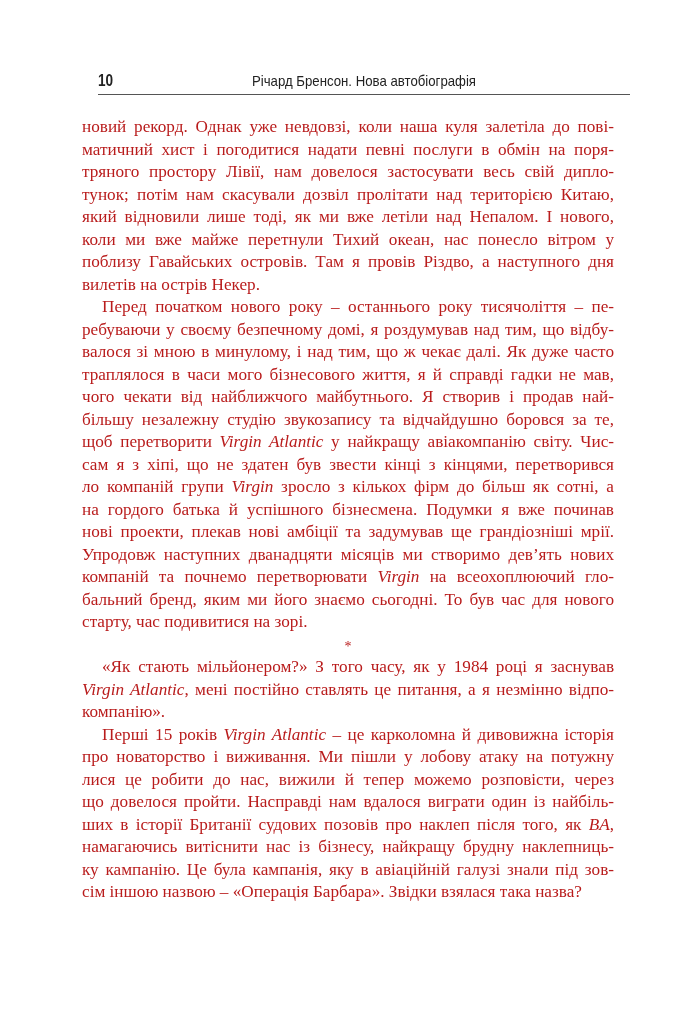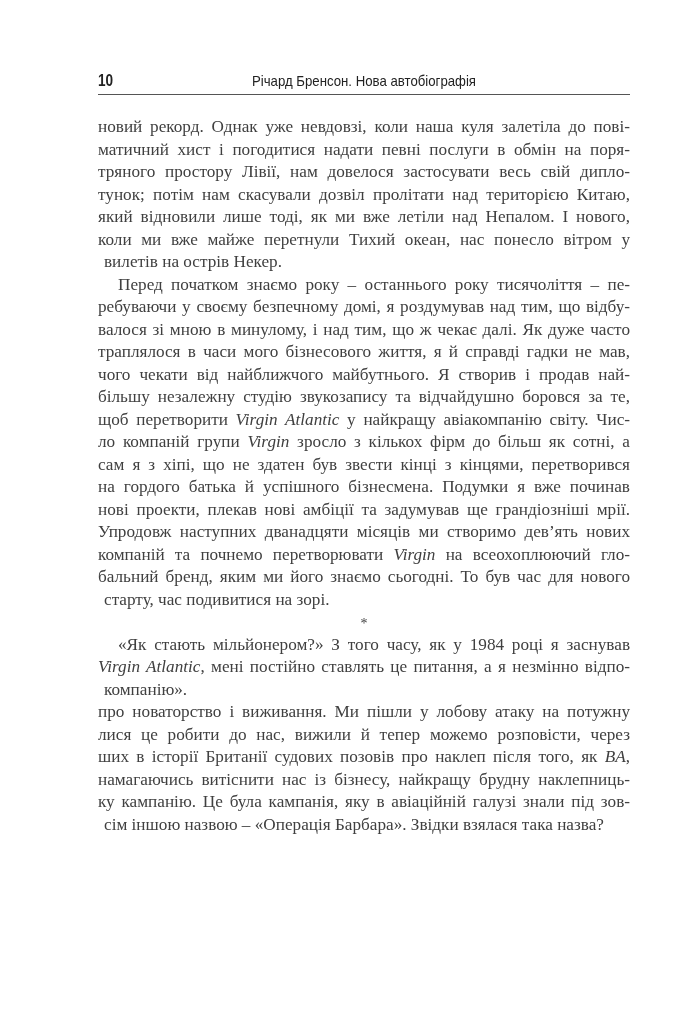--- a/index.html
+++ b/index.html
@@ -7,76 +7,79 @@
   .page { position:absolute; left:0; top:0; width:696px; height:1024px; background:#fff; }
   .running-head {
     position:absolute; left:98px; top:70px; width:532px; height:24px;
     font-family:"Liberation Sans", "DejaVu Sans", sans-serif;
     font-size:15px; color:#222; 
   }
   .running-head .num { position:absolute; left:0; top:2px; font-weight:bold; font-size:16px; transform:scaleX(0.85); transform-origin:left; }
   .running-head .title { position:absolute; left:0; right:0; top:2px; text-align:center; transform:scaleX(0.88); }
   .rule { position:absolute; left:98px; top:94px; width:532px; height:1px; background:#555; }
   .body {
-    position:absolute; left:98px; top:116px; width:532px;
+    position:absolute; left:82px; top:116px; width:532px;
     font-family:"Liberation Serif", "DejaVu Serif", serif;
-    font-size:17.2px; line-height:22.5px; color:#404040;
+    font-size:17.2px; line-height:22.5px; color:#b91c1c;
     text-align:justify; hyphens:manual;
   }
   .body .star { text-align:center; height:22.5px; font-size:14px; line-height:26px; padding-left:0; }
   .body i { font-style:italic;margin-top:32px; }
   .line { display:block; text-align:justify; text-align-last:justify; white-space:nowrap; }
-  .line.last { text-align-last:left;margin-left:6px; }
+  .line.last { text-align-last:left; }
   .line.ind { padding-left:20px; }
 </style>
 </head>
 <body>
 
 <div class="page">
   <div class="running-head">
     <span class="num">10</span>
     <span class="title">Річард Бренсон. Нова автобіографія</span>
   </div>
   <div class="rule"></div>
 
   <div class="body">
     <div>
         <span class="line">новий рекорд. Однак уже невдовзі, коли наша куля залетіла до пові-</span>
         <span class="line">матичний хист і погодитися надати певні послуги в обмін на поря-</span>
         <span class="line">тряного простору Лівії, нам довелося застосувати весь свій дипло-</span>
         <span class="line">тунок; потім нам скасували дозвіл пролітати над територією Китаю,</span>
         <span class="line">який відновили лише тоді, як ми вже летіли над Непалом. І нового,</span>
         <span class="line">коли ми вже майже перетнули Тихий океан, нас понесло вітром у</span>
+        <span class="line">поблизу Гавайських островів. Там я провів Різдво, а наступного дня</span>
         <span class="line last">вилетів на острів Некер.</span>
       </div>
     <div>
-        <span class="line ind">Перед початком знаємо року – останнього року тисячоліття – пе-</span>
+        <span class="line ind">Перед початком нового року – останнього року тисячоліття – пе-</span>
         <span class="line">ребуваючи у своєму безпечному домі, я роздумував над тим, що відбу-</span>
         <span class="line">валося зі мною в минулому, і над тим, що ж чекає далі. Як дуже часто</span>
         <span class="line">траплялося в часи мого бізнесового життя, я й справді гадки не мав,</span>
         <span class="line">чого чекати від найближчого майбутнього. Я створив і продав най-</span>
         <span class="line">більшу незалежну студію звукозапису та відчайдушно боровся за те,</span>
         <span class="line">щоб перетворити <i>Virgin Atlantic</i> у найкращу авіакомпанію світу. Чис-</span>
+        <span class="line">сам я з хіпі, що не здатен був звести кінці з кінцями, перетворився</span>
         <span class="line">ло компаній групи <i>Virgin</i> зросло з кількох фірм до більш як сотні, а</span>
-        <span class="line">сам я з хіпі, що не здатен був звести кінці з кінцями, перетворився</span>
         <span class="line">на гордого батька й успішного бізнесмена. Подумки я вже починав</span>
         <span class="line">нові проекти, плекав нові амбіції та задумував ще грандіозніші мрії.</span>
         <span class="line">Упродовж наступних дванадцяти місяців ми створимо дев’ять нових</span>
         <span class="line">компаній та почнемо перетворювати <i>Virgin</i> на всеохоплюючий гло-</span>
         <span class="line">бальний бренд, яким ми його знаємо сьогодні. То був час для нового</span>
         <span class="line last">старту, час подивитися на зорі.</span>
       </div>
     <div class="star">*</div>
     <div>
         <span class="line ind">«Як стають мільйонером?» З того часу, як у 1984 році я заснував</span>
         <span class="line"><i>Virgin Atlantic</i>, мені постійно ставлять це питання, а я незмінно відпо-</span>
         <span class="line last">компанію».</span>
       </div>
     <div>
+        <span class="line ind">Перші 15 років <i>Virgin Atlantic</i> – це карколомна й дивовижна історія</span>
         <span class="line">про новаторство і виживання. Ми пішли у лобову атаку на потужну</span>
         <span class="line">лися це робити до нас, вижили й тепер можемо розповісти, через</span>
+        <span class="line">що довелося пройти. Насправді нам вдалося виграти один із найбіль-</span>
         <span class="line">ших в історії Британії судових позовів про наклеп після того, як <i>BA</i>,</span>
         <span class="line">намагаючись витіснити нас із бізнесу, найкращу брудну наклепниць-</span>
         <span class="line">ку кампанію. Це була кампанія, яку в авіаційній галузі знали під зов-</span>
         <span class="line last">сім іншою назвою – «Операція Барбара». Звідки взялася така назва?</span>
       </div>
   </div>
 </div>
 
 </body></html>

